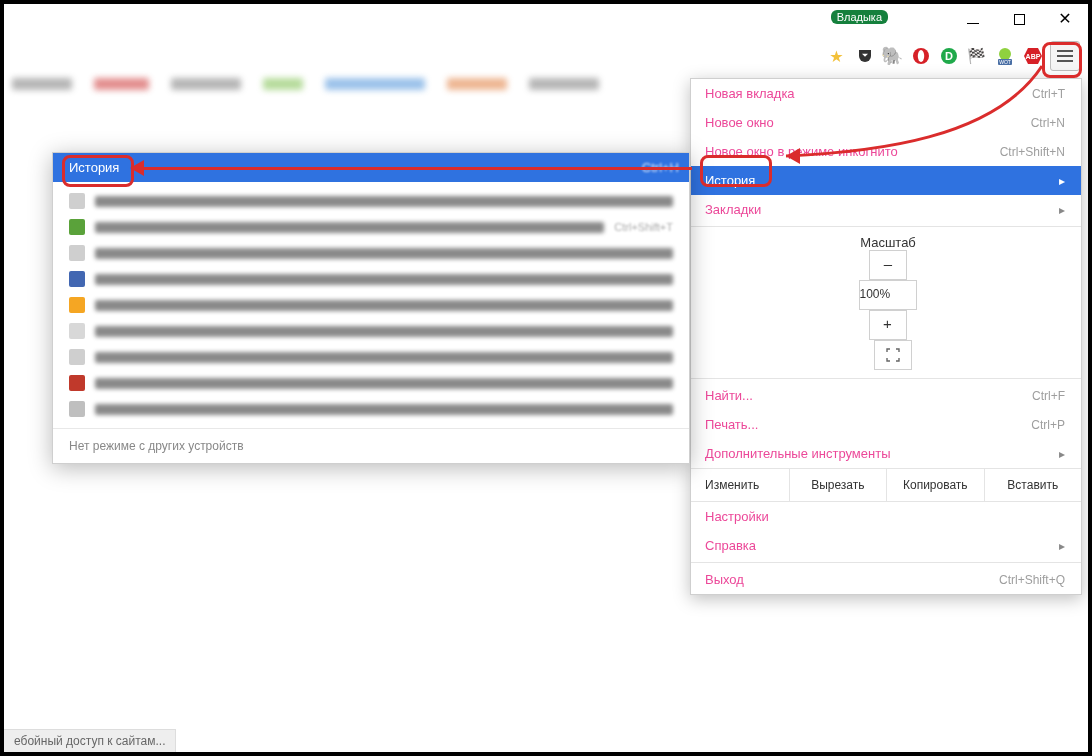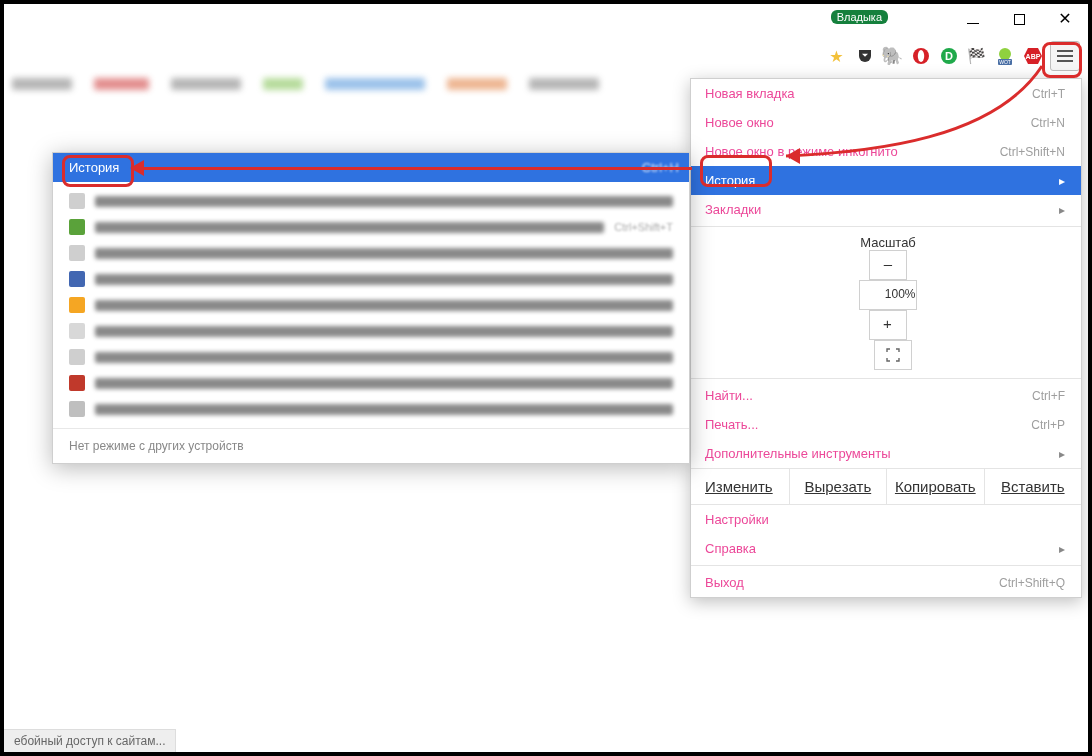--- a/index.html
+++ b/index.html
@@ -31,24 +31,24 @@
   .m-row .sc{color:#9e9e9e;font-size:12px;}
   .m-row.hl{background:#2f72e0;color:#fff;}
   .m-row.hl .lbl,.m-row.hl .sc{color:#fff;}
   .m-row .chev{color:#888;font-size:12px;}
   .m-row.hl .chev{color:#fff;}
   .m-sep{height:1px;background:#e4e4e4;margin:2px 0;}
   .zoom-row{display:flex;align-items:center;padding:6px 10px 6px 14px;gap:0;flex-direction:column;}
   .zoom-row .lbl{flex:1;}
   .zbtn{width:36px;height:28px;border:1px solid #d0d0d0;background:#fff;text-align:center;line-height:26px;font-size:15px;margin-left:-1px;}
   .zbtn.first{margin-left:0;}
-  .zval{width:56px;text-align:right;font-size:12px;}
+  .zval{width:56px;text-align:left;font-size:12px;}
   .full{width:36px;height:28px;border:1px solid #d0d0d0;margin-left:10px;display:flex;align-items:center;justify-content:center;}
   .edit-row{display:flex;border-top:1px solid #e4e4e4;border-bottom:1px solid #e4e4e4;}
-  .edit-row div{flex:1;text-align:center;padding:9px 4px;font-size:15px;border-left:1px solid #e4e4e4;text-decoration:underline;}
+  .edit-row div{flex:1;text-align:center;padding:9px 4px;font-size:12px;border-left:1px solid #e4e4e4;}
   .edit-row div:first-child{border-left:none;text-align:left;padding-left:14px;flex:.9;}
   
   .submenu{position:absolute;top:148px;left:48px;width:636px;background:#fff;border:1px solid #cfcfcf;box-shadow:0 4px 22px rgba(0,0,0,.28);}
   .sub-hdr{background:#2f72e0;color:#fff;padding:7px 10px 7px 16px;display:flex;justify-content:space-between;align-items:center;}
   .sub-body{padding:6px 0;}
   .hist-item{display:flex;align-items:center;gap:10px;padding:5px 16px;}
   .favi{width:16px;height:16px;flex:0 0 16px;border-radius:2px;}
   .hist-txt{flex:1;height:11px;border-radius:2px;filter:blur(2.2px);}
   .hist-sc{color:#aaa;font-size:11px;filter:blur(1.2px);white-space:nowrap;}
   .sub-foot{border-top:1px solid #e8e8e8;padding:10px 16px;color:#888;font-size:12px;}

